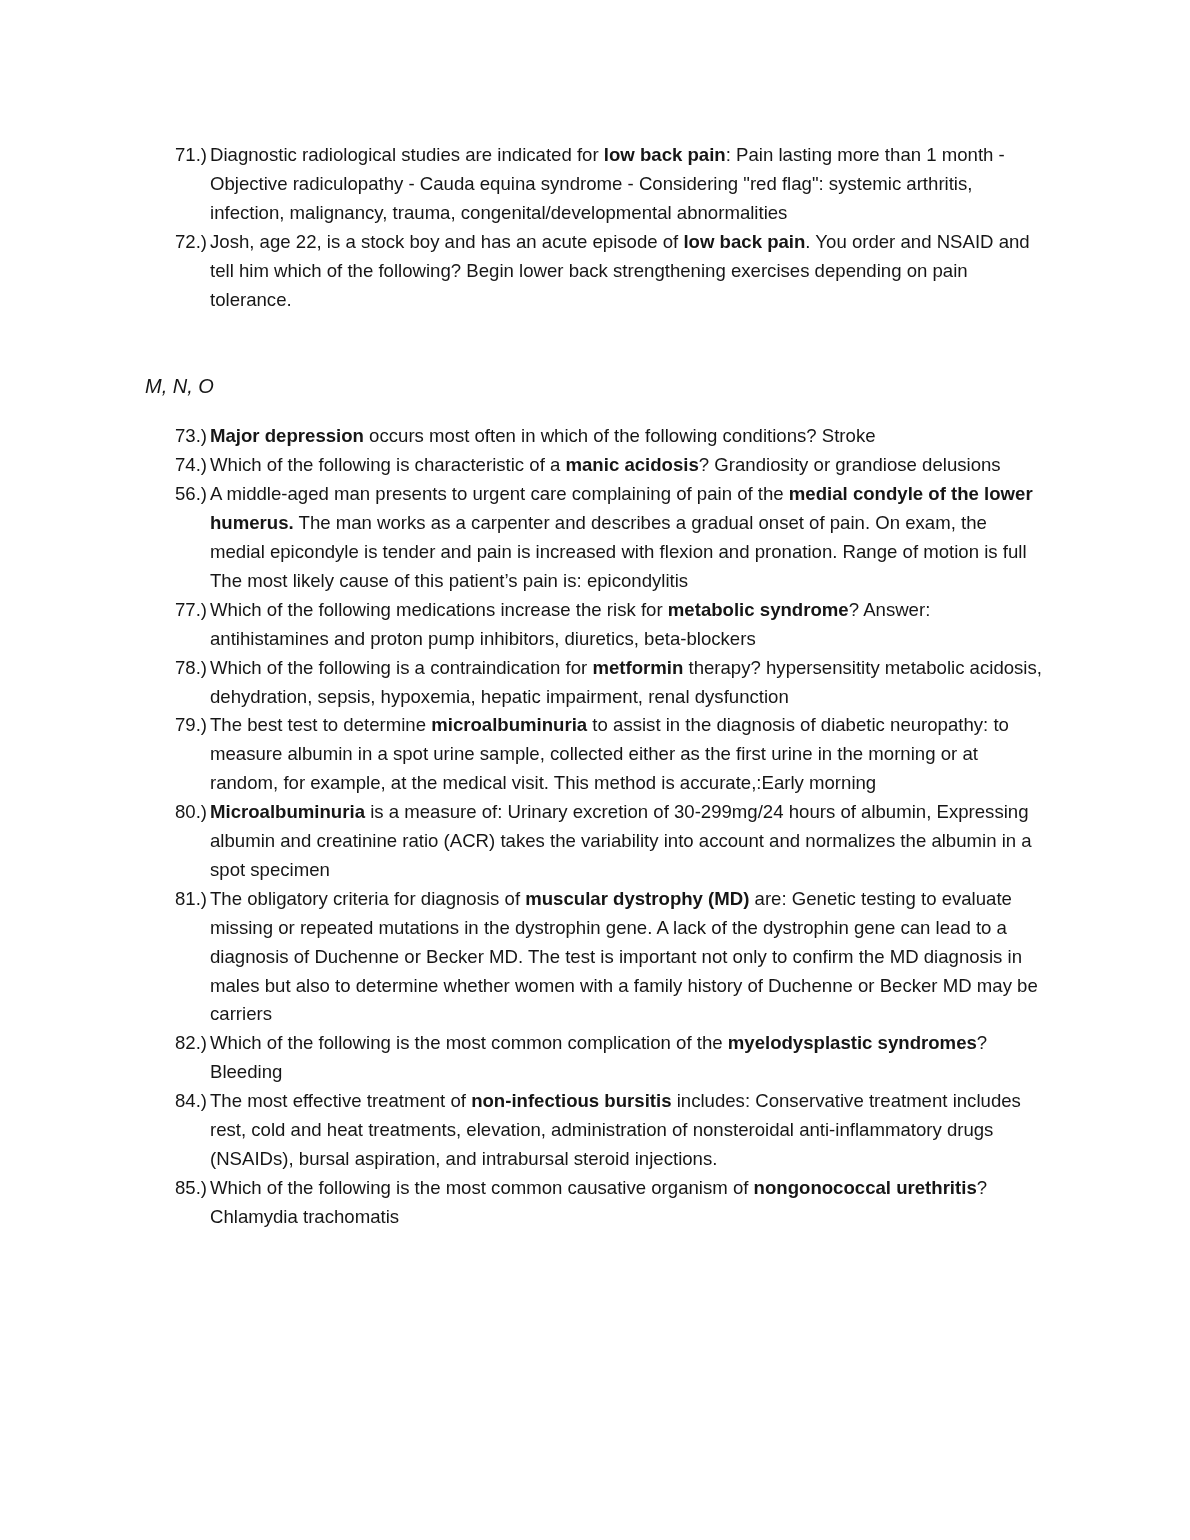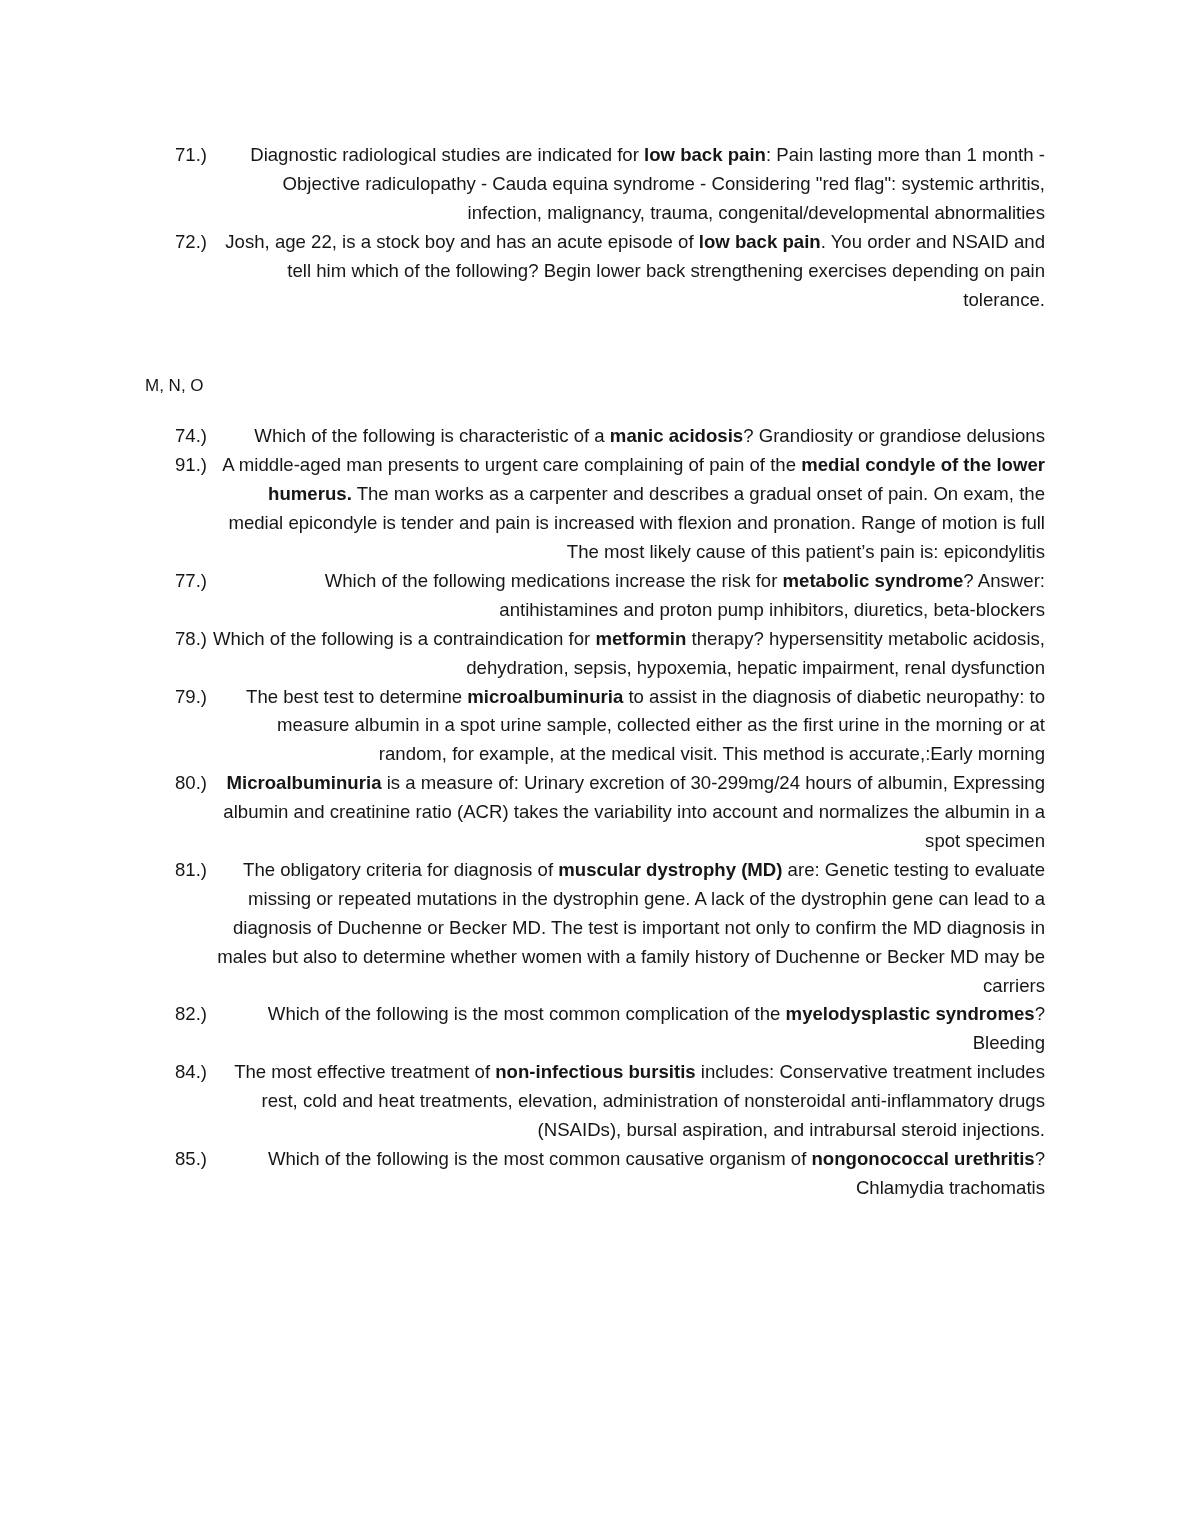--- a/index.html
+++ b/index.html
@@ -29,54 +29,58 @@
     align-items: flex-start;
     font-size: 18.6px;
     line-height: 28.9px;
   }
   .q-num {
     flex: 0 0 35px;
     width: 35px;
   }
   .q-text {
     flex: 1 1 auto;
-    text-align: right;
   }
   .q-text .b {
     font-weight: bold;
   }
   .section-heading {
-    font-size: 17px;
+    font-size: 20px;
     line-height: 28.9px;
     margin: 58px 0 21px 0;
     font-weight: normal;
+    font-style: italic;
   }
 </style>
 </head>
 <body>
 
 <div class="page">
   <div class="q-list" id="list-1">
       <div class="q-item">
         <span class="q-num">71.)</span>
         <div class="q-text"><span>Diagnostic radiological studies are indicated for </span><span class="b">low back pain</span><span>: Pain lasting more than 1 month - Objective radiculopathy - Cauda equina syndrome - Considering "red flag": systemic arthritis, infection, malignancy, trauma, congenital/developmental abnormalities</span></div>
       </div>
       <div class="q-item">
         <span class="q-num">72.)</span>
         <div class="q-text"><span>Josh, age 22, is a stock boy and has an acute episode of </span><span class="b">low back pain</span><span>. You order and NSAID and tell him which of the following? Begin lower back strengthening exercises depending on pain tolerance.</span></div>
       </div>
     </div>
   <div class="section-heading">M, N, O</div>
   <div class="q-list" id="list-2">
       <div class="q-item">
+        <span class="q-num">73.)</span>
+        <div class="q-text"><span class="b">Major depression</span><span> occurs most often in which of the following conditions? Stroke</span></div>
+      </div>
+      <div class="q-item">
         <span class="q-num">74.)</span>
         <div class="q-text"><span>Which of the following is characteristic of a </span><span class="b">manic acidosis</span><span>? Grandiosity or grandiose delusions</span></div>
       </div>
       <div class="q-item">
-        <span class="q-num">91.)</span>
+        <span class="q-num">56.)</span>
         <div class="q-text"><span>A middle-aged man presents to urgent care complaining of pain of the </span><span class="b">medial condyle of the lower humerus.</span><span> The man works as a carpenter and describes a gradual onset of pain. On exam, the medial epicondyle is tender and pain is increased with flexion and pronation. Range of motion is full The most likely cause of this patient’s pain is: epicondylitis</span></div>
       </div>
       <div class="q-item">
         <span class="q-num">77.)</span>
         <div class="q-text"><span>Which of the following medications increase the risk for </span><span class="b">metabolic syndrome</span><span>? Answer: antihistamines and proton pump inhibitors, diuretics, beta-blockers</span></div>
       </div>
       <div class="q-item">
         <span class="q-num">78.)</span>
         <div class="q-text"><span>Which of the following is a contraindication for </span><span class="b">metformin</span><span> therapy? hypersensitity metabolic acidosis, dehydration, sepsis, hypoxemia, hepatic impairment, renal dysfunction</span></div>
       </div>

